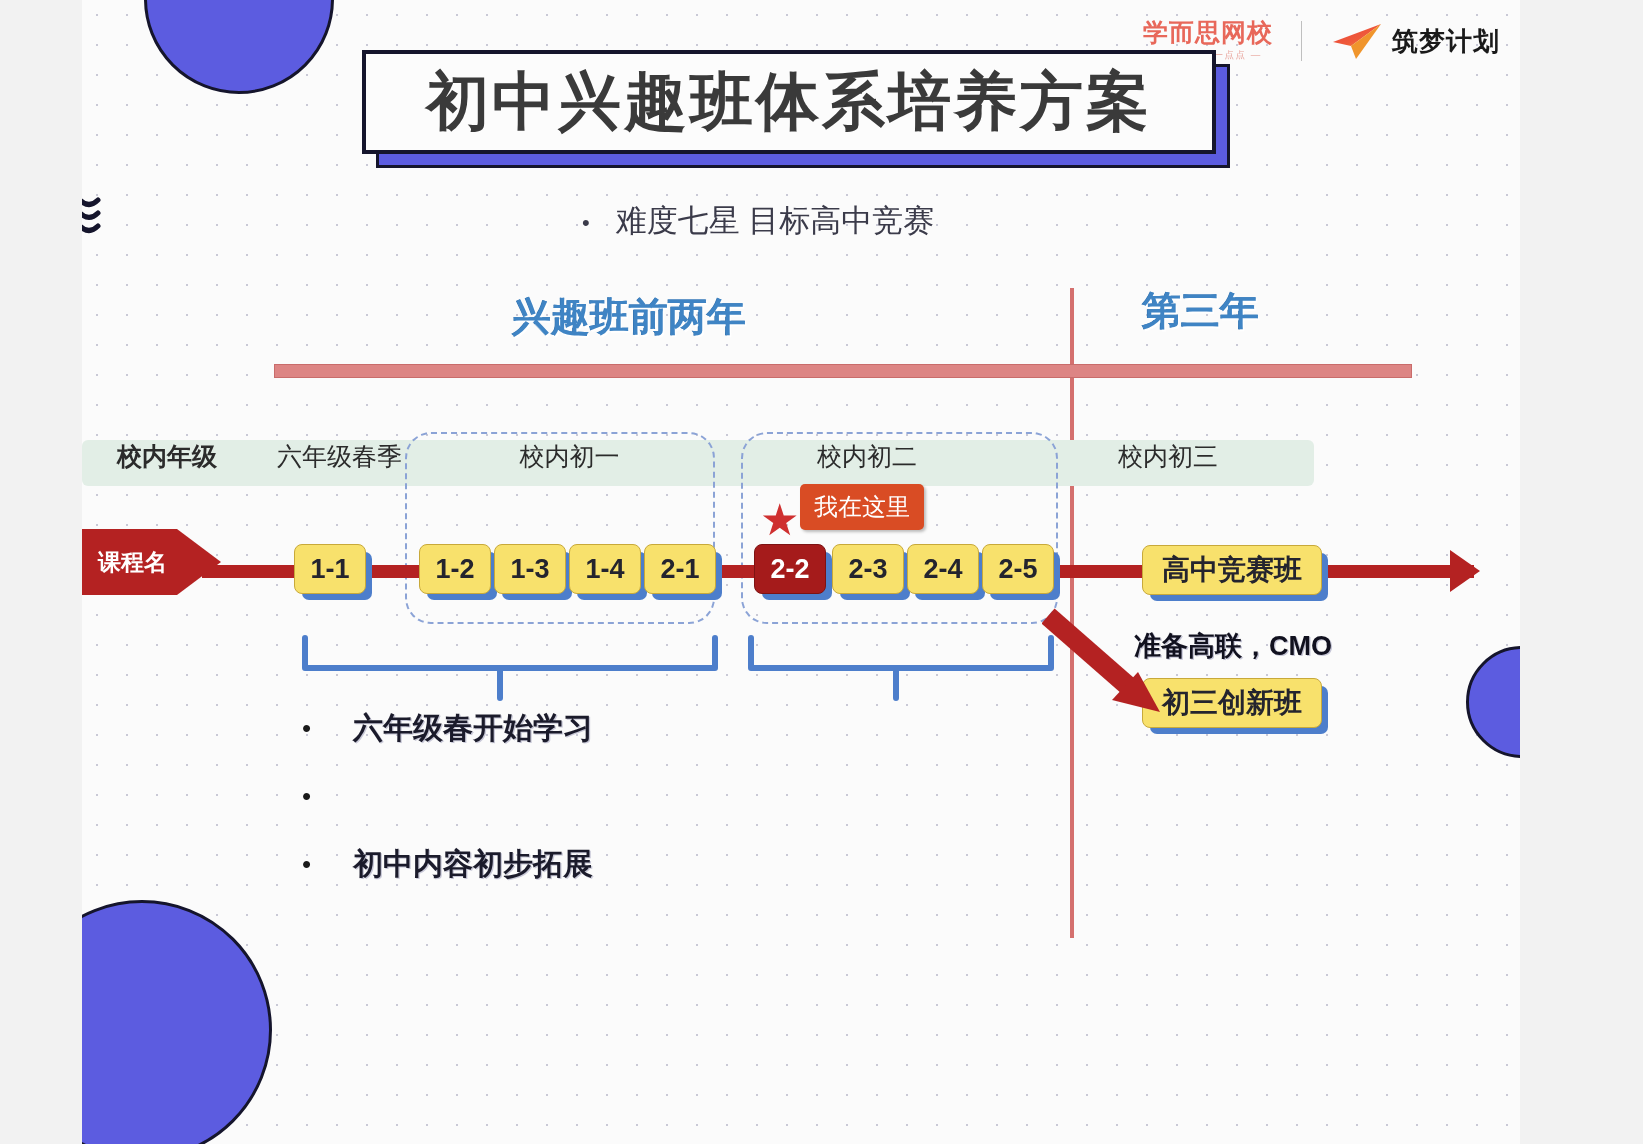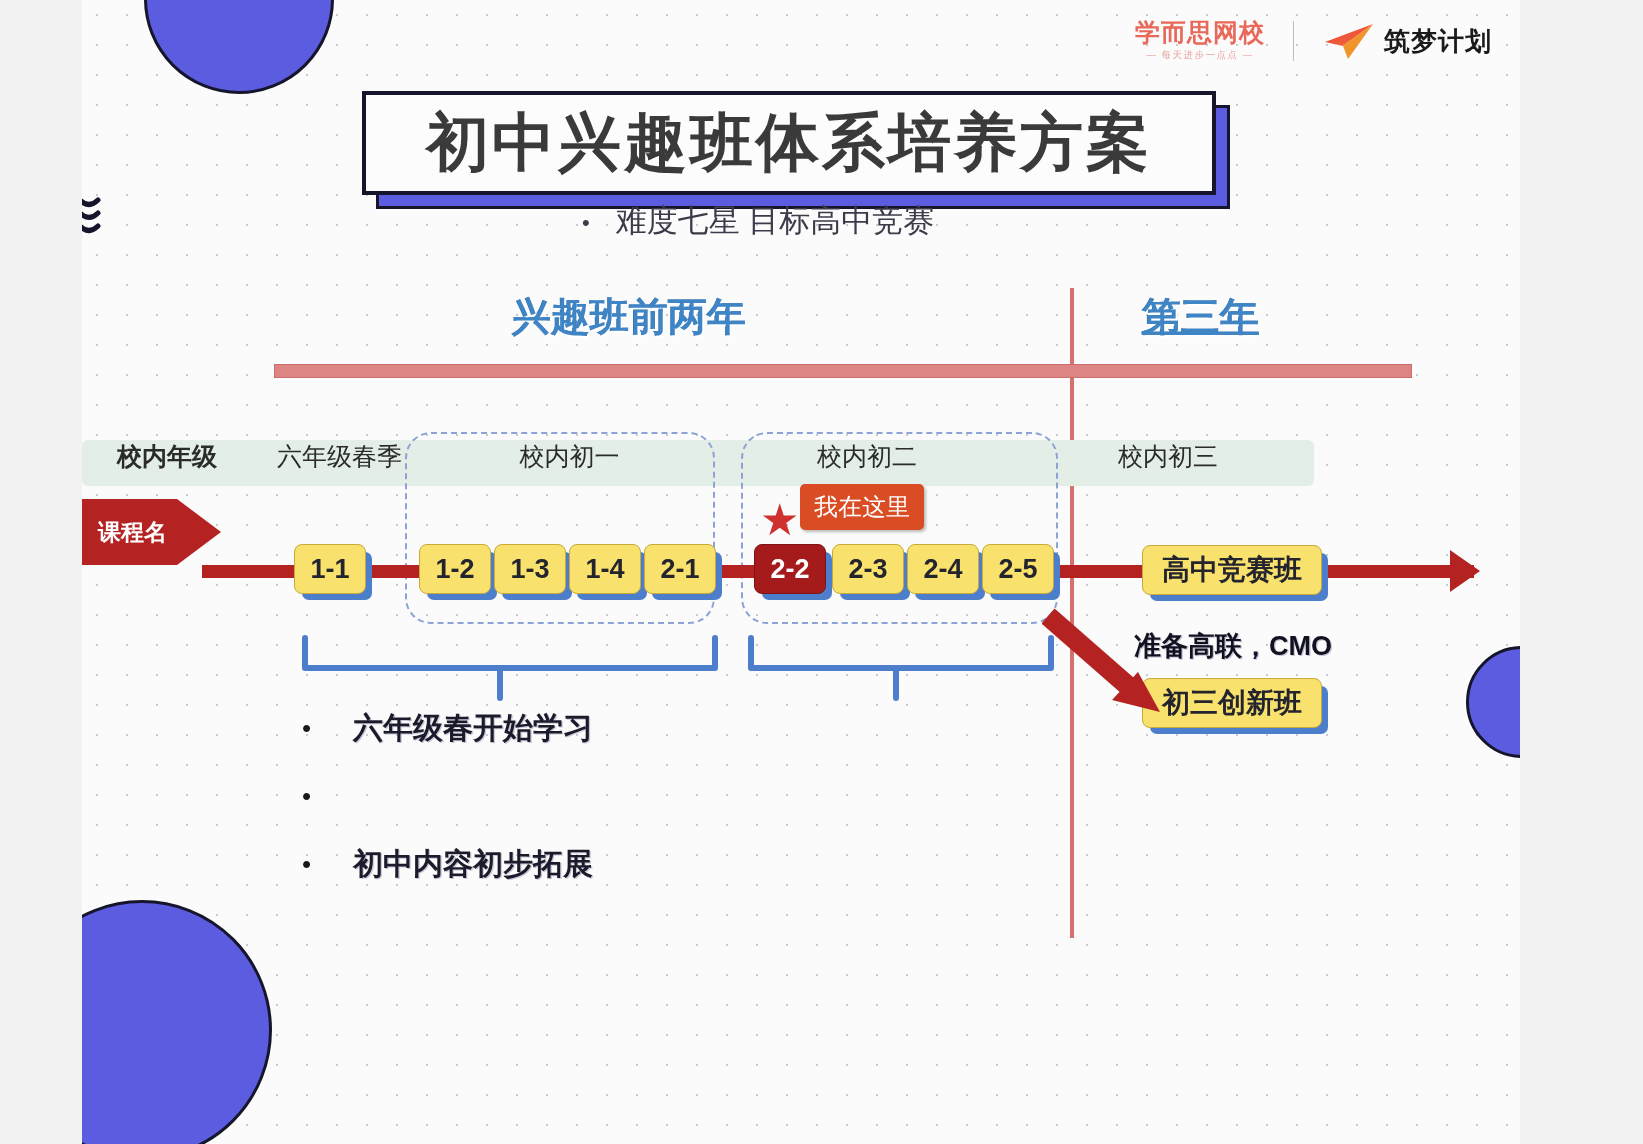--- a/index.html
+++ b/index.html
@@ -31,37 +31,37 @@
   #deco-circle-right {
     position: absolute; right: -58px; top: 646px;
     width: 112px; height: 112px; border-radius: 50%;
     background: #5c5ce0; border: 3px solid #15152c;
   }
 
   #deco-waves { position: absolute; left: -58px; top: 192px; width: 90px; height: 42px; }
 
   
   #brand-bar {
-    position: absolute; right: 28px; top: 20px;
+    position: absolute; right: 20px; top: 20px;
     display: flex; align-items: center; gap: 28px;
   }
   #logo-xes { display: flex; flex-direction: column; align-items: center; }
   #logo-xes-name {
     font-size: 25px; font-weight: bold; color: #e8685a;
     letter-spacing: 1px; line-height: 1;
   }
   #logo-xes-tag {
     font-size: 9.5px; color: #e8a49c; letter-spacing: 1.5px; margin-top: 4px;
   }
   #brand-divider { width: 1px; height: 40px; background: #bfbfbf; }
   #logo-zm { display: flex; align-items: center; gap: 10px; text-align: right; }
   #logo-zm-name { font-size: 26px; font-weight: bold; color: #1a1a1a; letter-spacing: 1px; }
 
   
-  #title-wrap { position: absolute; left: 280px; top: 50px; margin-top: 41px; }
+  #title-wrap { position: absolute; left: 280px; top: 50px; }
   #title-shadow {
     position: absolute; left: 14px; top: 14px;
     width: 854px; height: 104px; background: #5c5ce0;
     border: 3px solid #15152c;
     transform: skewX(0deg);
   }
   #title-box {
     position: relative;
     width: 854px; height: 104px;
     background: #fcfcfc; border: 4px solid #15152c;
@@ -78,21 +78,21 @@
   }
   #subtitle-bullet { margin-right: 26px; font-size: 22px; vertical-align: middle; }
 
   
   .phase-heading {
     position: absolute; font-size: 39px; font-weight: bold;
     color: #3f84c4; white-space: nowrap;
     text-shadow: 1.5px 1.5px 0 #ffffff, -0.5px -0.5px 0 #2d6ca8;
   }
   #phase-1 { left: 430px; top: 290px; }
-  #phase-2 { left: 1060px; top: 290px; text-decoration: underline; }
+  #phase-2 { left: 1060px; top: 284px; }
 
   #divider-vertical {
     position: absolute; left: 988px; top: 288px;
     width: 4px; height: 650px; background: #d4706e;
   }
 
   #red-band {
     position: absolute; left: 192px; top: 364px;
     width: 1138px; height: 14px;
     background: #dd8584; border: 1px solid #c96c6b;
@@ -131,21 +131,21 @@
     width: 1272px; height: 13px; background: #b42222;
   }
   #track-arrow-right {
     position: absolute; left: 1368px; top: 550px;
     width: 0; height: 0;
     border-left: 30px solid #b42222;
     border-top: 21px solid transparent;
     border-bottom: 21px solid transparent;
   }
   #course-name-tag {
-    position: absolute; left: 0px; top: 508px;
+    position: absolute; left: 0px; top: 538px;
     height: 48px; display: flex; align-items: center;
   }
   #course-name-body {
     background: #b42222; height: 66px; padding: 0 10px 0 16px;
     display: flex; align-items: center;
     font-size: 23px; font-weight: bold; color: #ffffff; white-space: nowrap;
   }
   #course-name-head {
     width: 0; height: 0;
     border-left: 44px solid #b42222;

